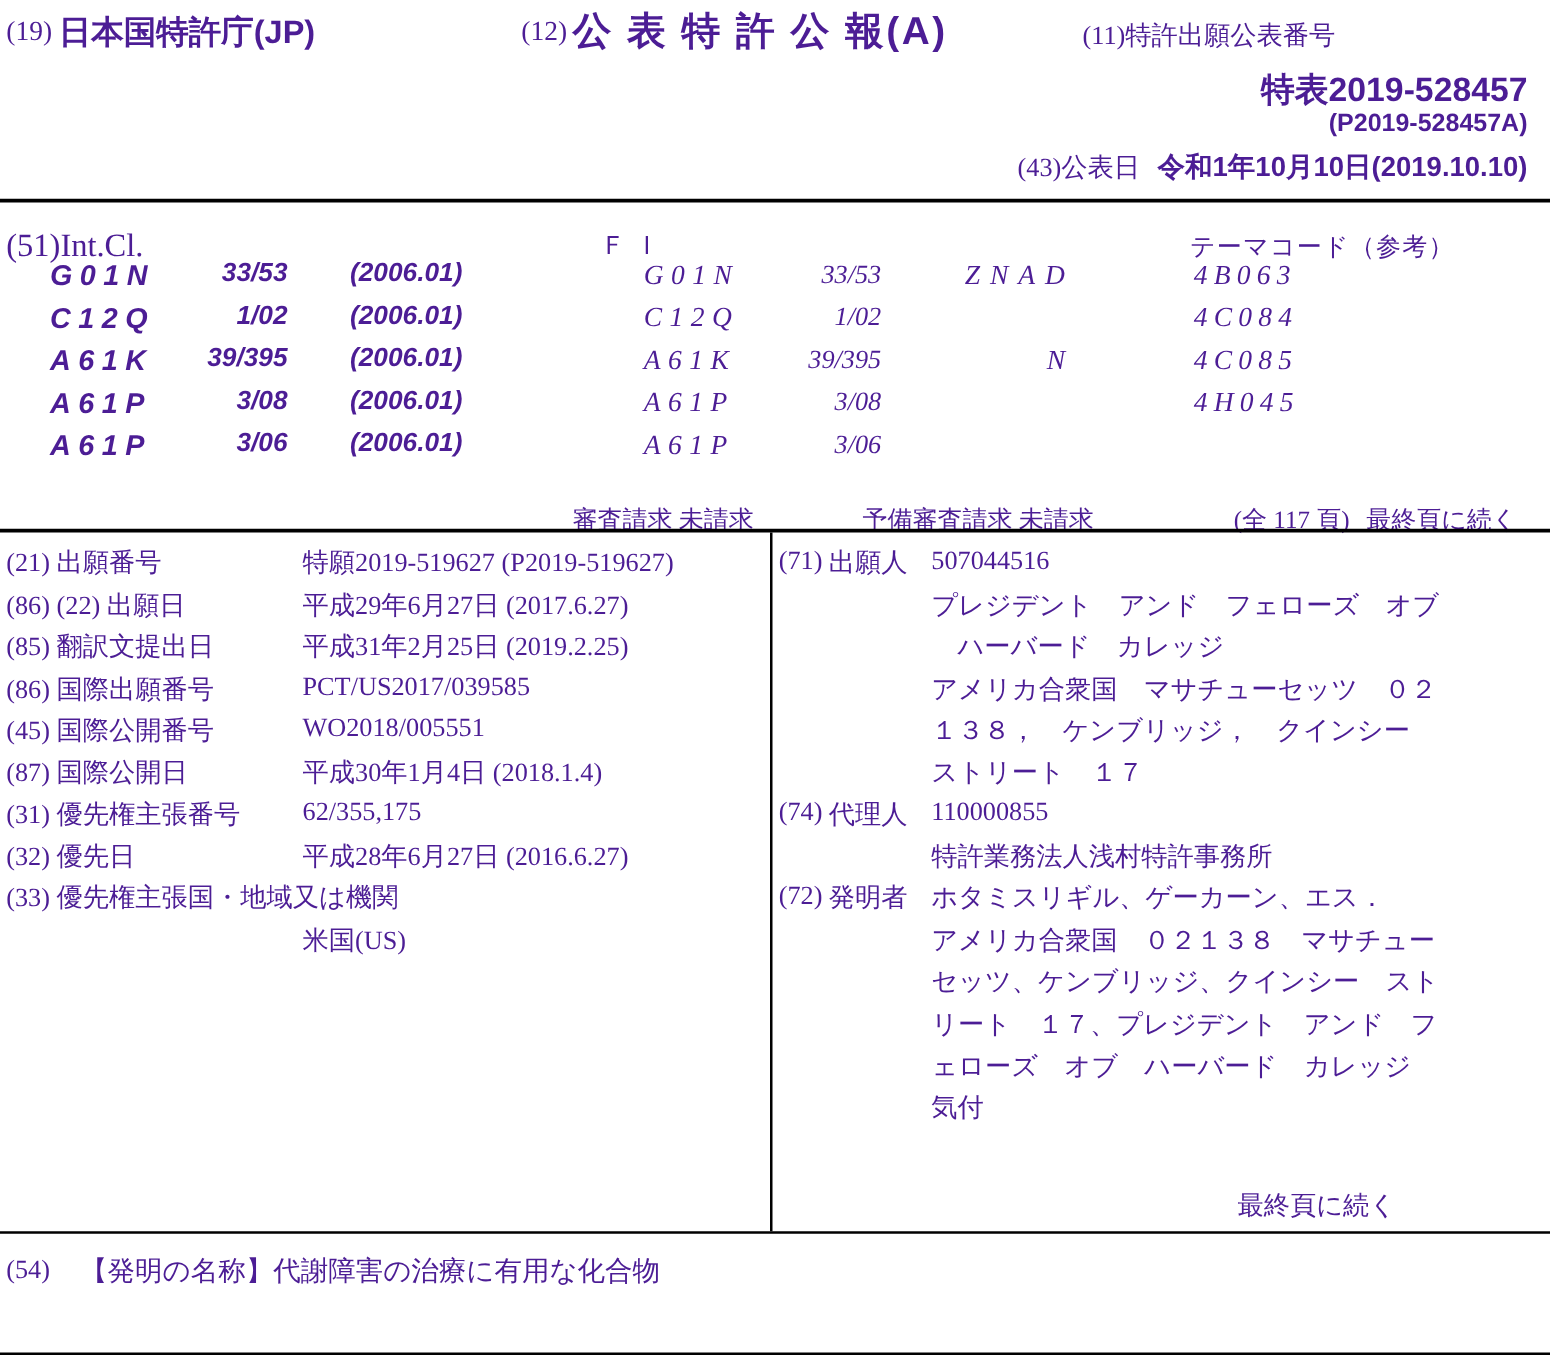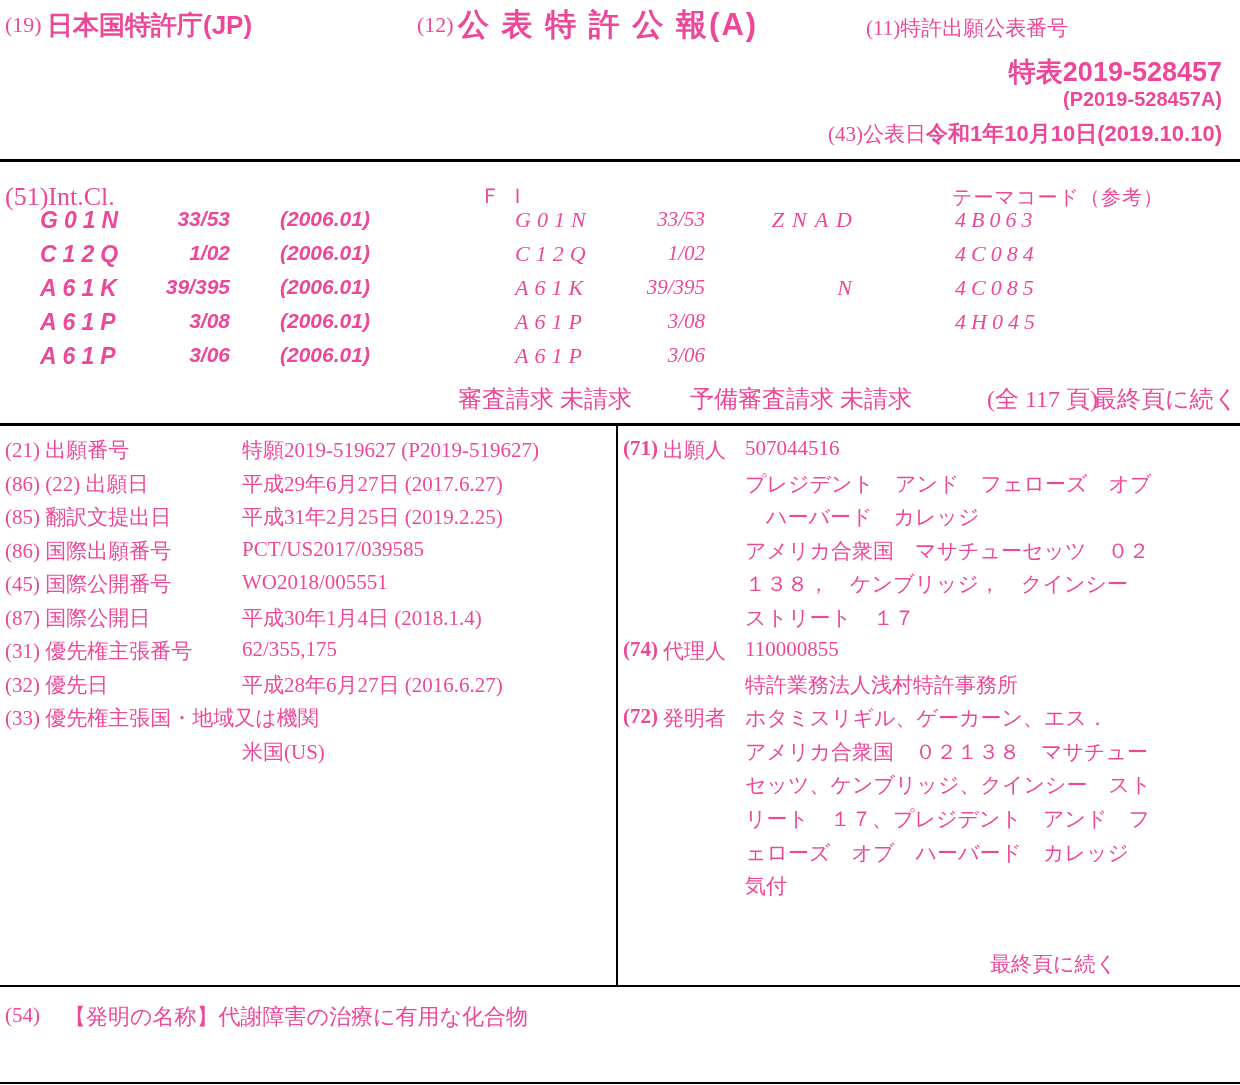--- a/index.html
+++ b/index.html
@@ -2,38 +2,38 @@
 <html><head>
 <meta charset="utf-8">
 <style>
   * { margin: 0; padding: 0; box-sizing: border-box; }
   html,body { background: #ffffff; }
   .page {
     position: relative;
     width: 1240px;
     height: 1085px;
     background: #ffffff;
-    color: #ec4899;
+    color: #4c1d95;
     font-family: "Liberation Serif", "DejaVu Serif", serif;
     overflow: hidden;
   }
   .serif  { font-family: "Liberation Serif", "DejaVu Serif", serif; }
   .gothic { font-family: "Liberation Sans", "DejaVu Sans", sans-serif; font-weight: 700; }
   .abs { position: absolute; white-space: nowrap; }
 
   
   .office-no    { left: 5px;   top: 12px; font-size: 22px; }
   .office-name  { left: 47px;  top: 8px;  font-size: 26px; }
   .kind-no      { left: 417px; top: 12px; font-size: 22px; }
   .kind-title   { left: 458px; top: 4px;  font-size: 31px; letter-spacing: 2px; }
   .pubno-label  { left: 866px; top: 14px; font-size: 21px; }
   .pub-number   { right: 18px; top: 54px; font-size: 27px; }
   .pubno-paren  { right: 18px; top: 88px; font-size: 20px; margin-left: 18px; }
   .pubdate-row  { right: 18px; top: 119px; font-size: 21px; }
-  .pubdate-row .date-val { font-size: 22px; }
+  .pubdate-row .date-val { font-size: 22px; margin-left: 14px; }
 
   
   .rule { position: absolute; left: 0; width: 1240px; background: #000; }
   .rule-1 { top: 159px; height: 3px; }
   .rule-2 { top: 423px; height: 3px; }
   .rule-3 { top: 985px; height: 2px; }
   .rule-bottom { top: 1082px; height: 2px; }
   .vline { position: absolute; left: 616px; top: 426px; width: 2px; height: 559px; background: #000; }
 
   
@@ -43,35 +43,35 @@
   .cl-rows { position: absolute; left: 0; top: 207px; width: 1240px; }
   .cl-row  { position: relative; height: 34px; }
   .cl-row span { position: absolute; white-space: nowrap; font-style: italic; }
   .ic-code { left: 40px;  font-size: 23px; font-style: italic; letter-spacing: 6px; }
   .ic-num  { left: 125px; width: 105px; text-align: right; font-size: 21px; font-style: italic; }
   .ic-ver  { left: 280px; font-size: 21px; font-style: italic; }
   .fi-code { left: 515px; font-size: 22px; letter-spacing: 6px; }
   .fi-num  { left: 610px; width: 95px; text-align: right; font-size: 21px; }
   .fi-sfx  { left: 705px; width: 155px; text-align: right; font-size: 22px; letter-spacing: 8px; }
   .th-code { left: 955px; font-size: 22px; letter-spacing: 5px; }
-  .exam-line { position: absolute; top: 383px; left: 0; width: 1240px; height: 30px; font-size: 24px; }
+  .exam-line { position: absolute; top: 402px; left: 0; width: 1240px; height: 30px; font-size: 20px; }
   .exam-line span { position: absolute; white-space: nowrap; }
   .exam-a { left: 458px; }
   .exam-b { left: 690px; }
   .exam-c { left: 940px; margin-left: 47px; }
   .exam-d { left: 1093px; }
 
   
   .bib-left  { position: absolute; left: 0;   top: 436px; width: 616px; }
   .bib-right { position: absolute; left: 616px; top: 436px; width: 624px; }
   .b-row { position: relative; height: 33.55px; font-size: 21px; padding-left: 16px; }
   .b-row span { position: absolute; white-space: nowrap; }
   .b-label { left: 5px; }
   .b-value { left: 242px; }
-  .r-no    { left: 7px; font-weight: bold; }
+  .r-no    { left: 7px; }
   .r-label { left: 47px; }
   .r-value { left: 129px; }
   .r-continued { left: 990px; top: 950px; font-size: 21px; }
 
   
   .title-no   { left: 5px;  top: 1003px; font-size: 21px; }
   .title-text { left: 64px; top: 1002px; font-size: 22px; }
 </style>
 </head>
 <body>

